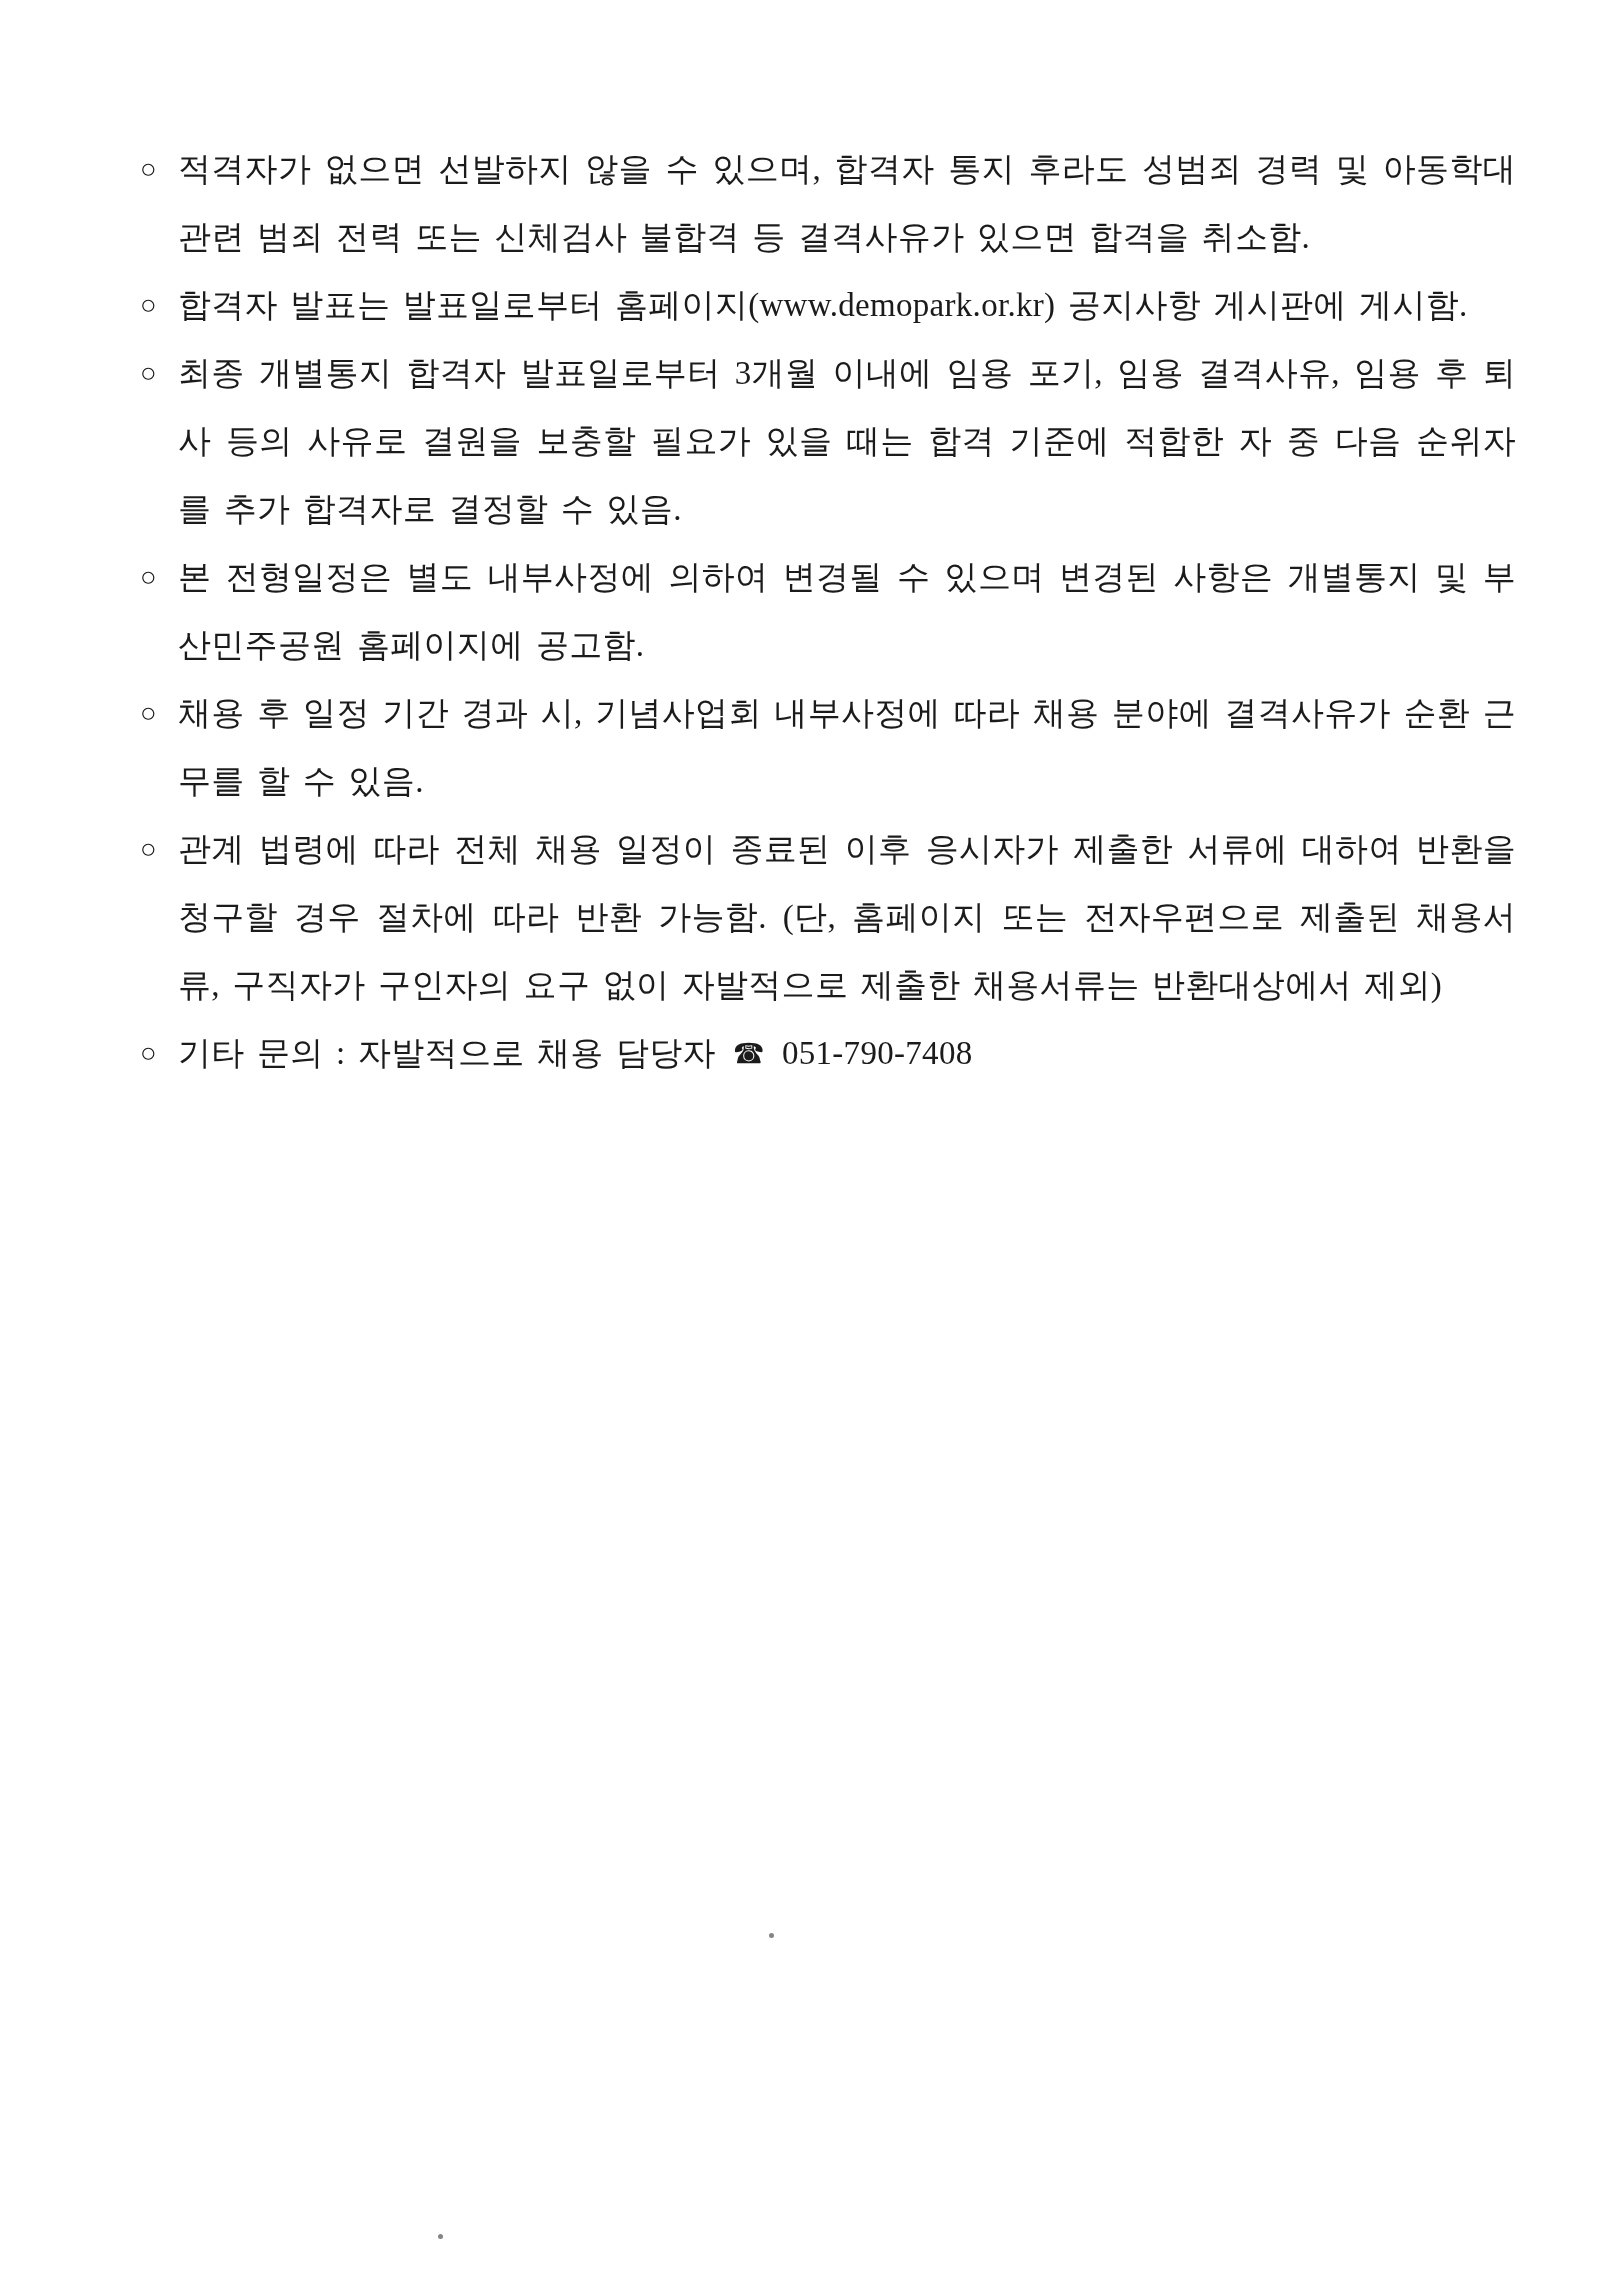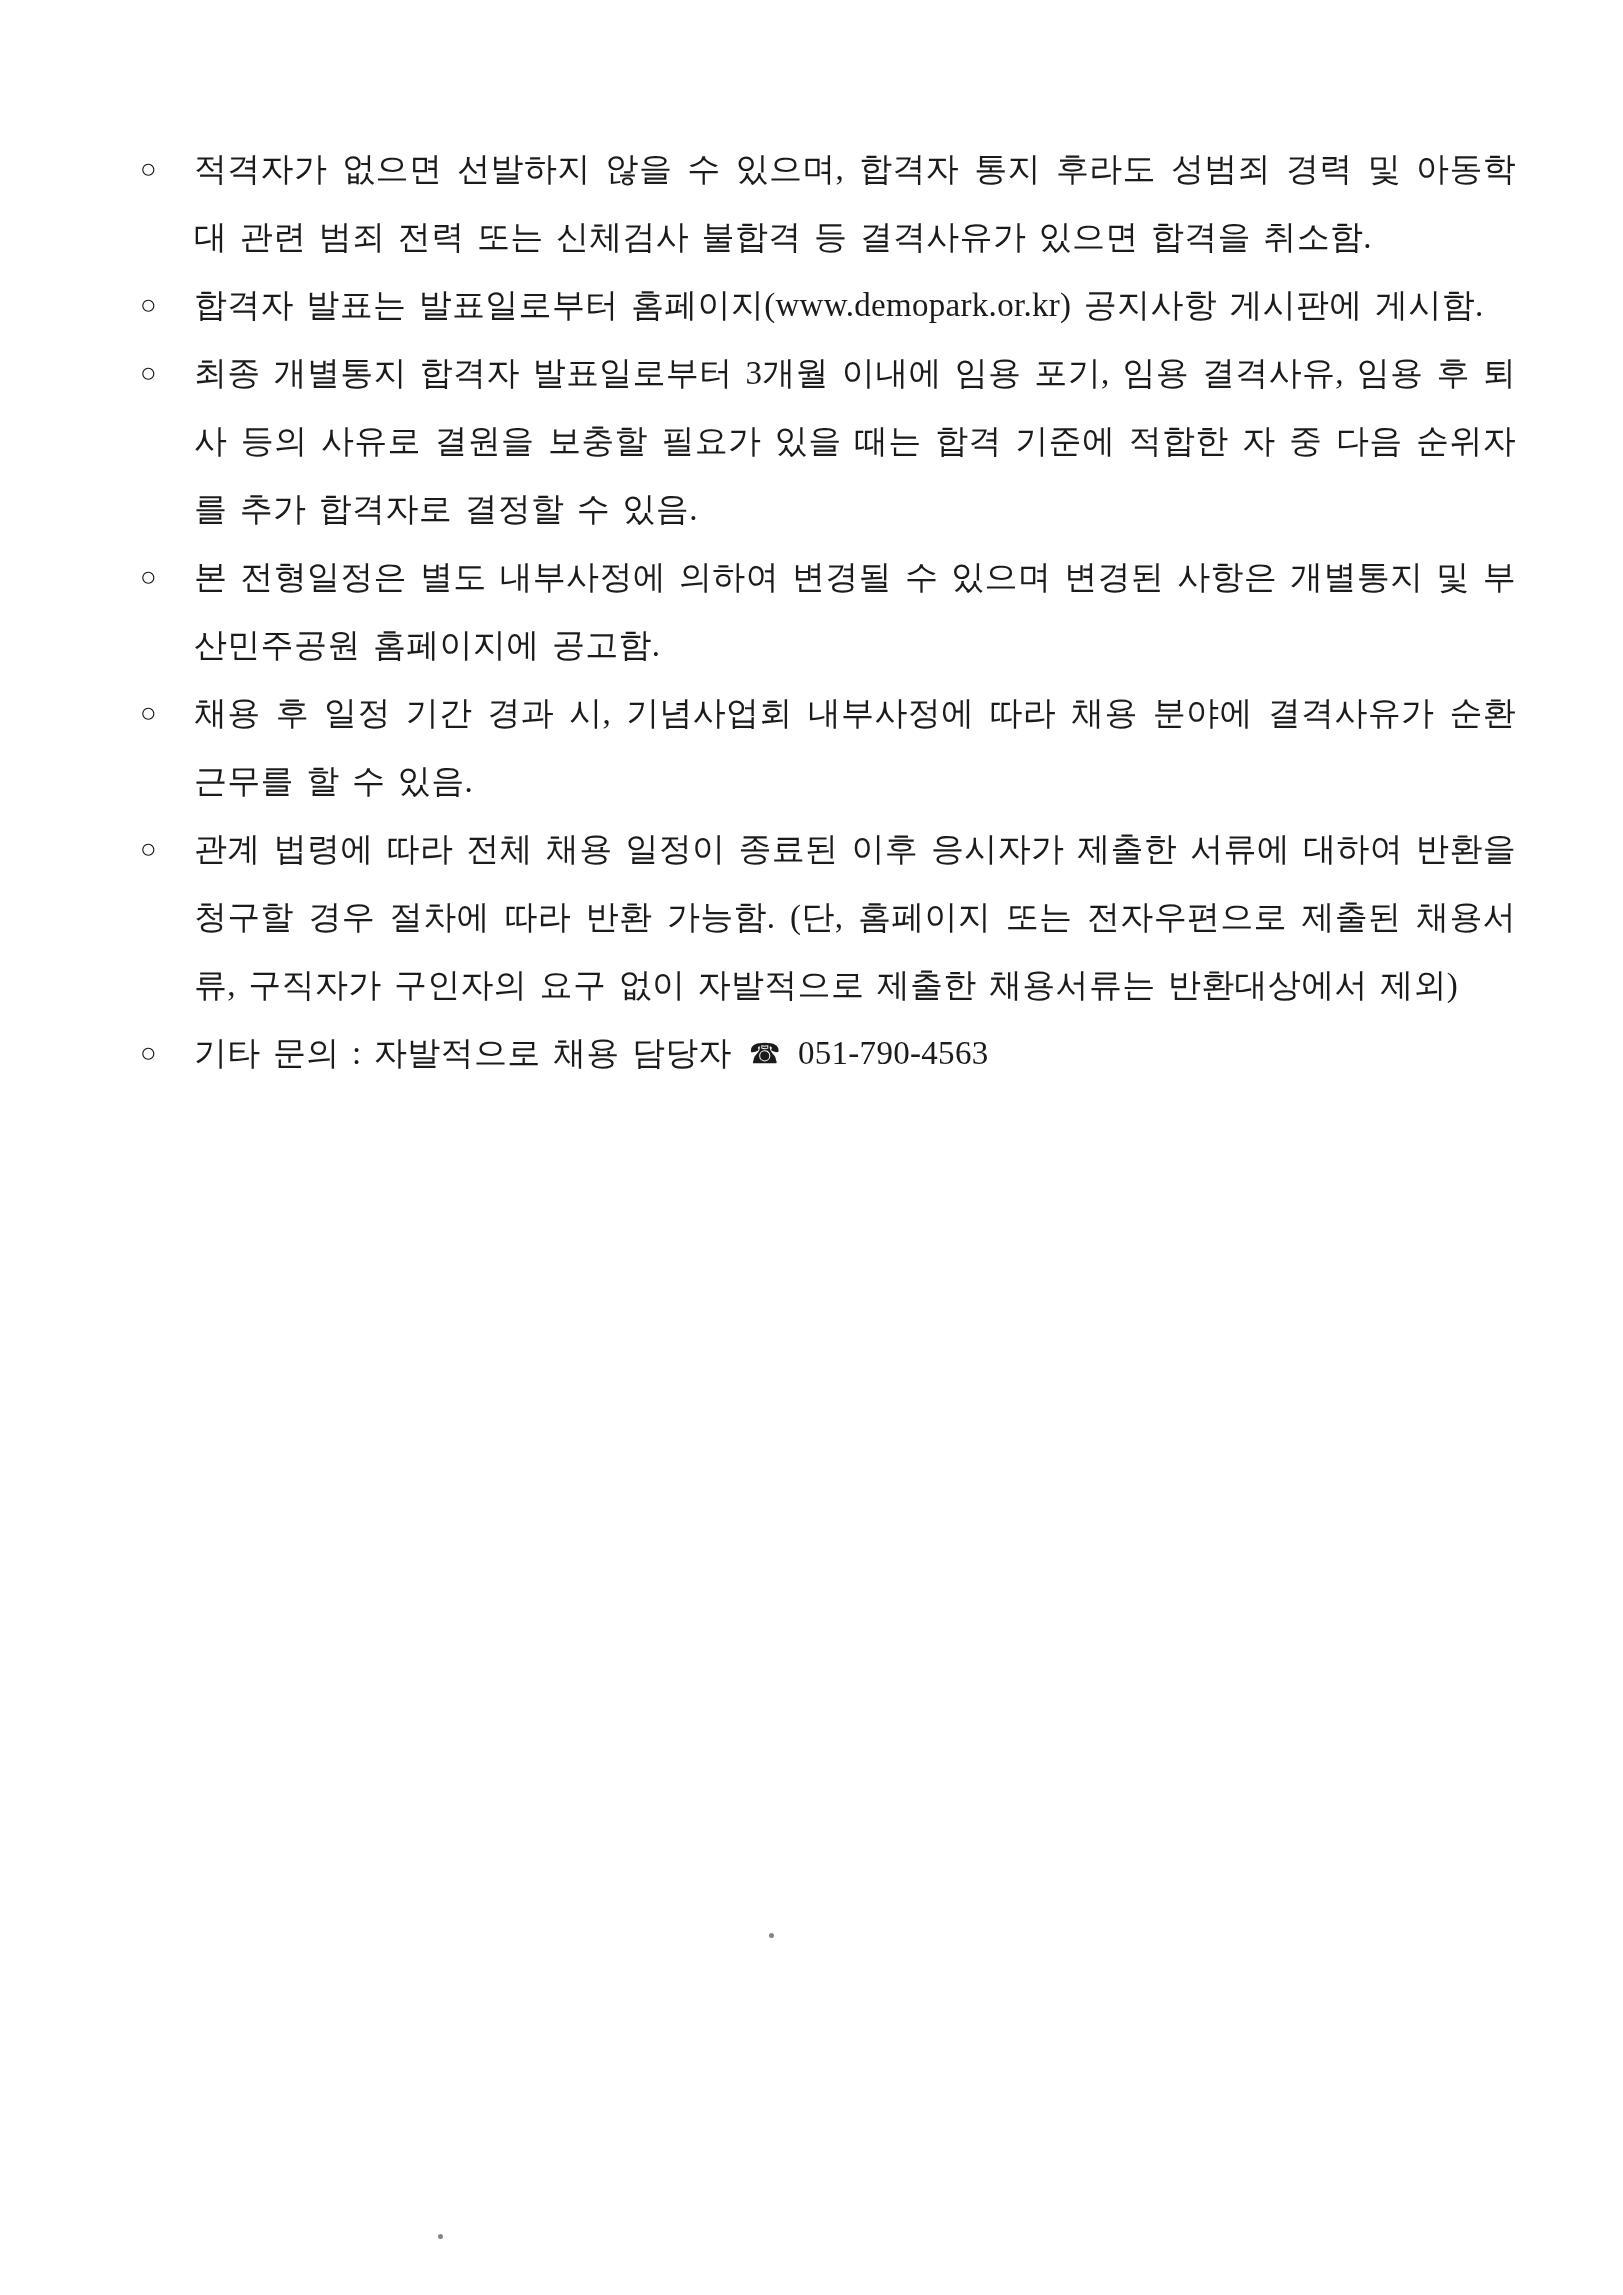--- a/index.html
+++ b/index.html
@@ -32,21 +32,20 @@
     color: #141414;
   }
   .btext {
     flex: 1;
     font-size: 33px;
     line-height: 68px;
     text-align: justify;
     letter-spacing: 0.3px;
     word-spacing: 3.9px;
     color: #1b1b1b;
-    margin-left: 16px;
   }
   .phone-icon {
     display: inline-block;
     margin: 0 3.9px;
   }
   .speck {
     position: absolute;
     width: 5.2px;
     height: 5.2px;
     border-radius: 50%;
@@ -77,19 +76,19 @@
     <div class="bullet-item">
       <span class="marker">○</span>
       <div class="btext">채용 후 일정 기간 경과 시, 기념사업회 내부사정에 따라 채용 분야에 결격사유가 순환 근무를 할 수 있음.</div>
     </div>
     <div class="bullet-item">
       <span class="marker">○</span>
       <div class="btext">관계 법령에 따라 전체 채용 일정이 종료된 이후 응시자가 제출한 서류에 대하여 반환을 청구할 경우 절차에 따라 반환 가능함. (단, 홈페이지 또는 전자우편으로 제출된 채용서류, 구직자가 구인자의 요구 없이 자발적으로 제출한 채용서류는 반환대상에서 제외)</div>
     </div>
     <div class="bullet-item">
       <span class="marker">○</span>
-      <div class="btext"><span>기타 문의 : 자발적으로 채용 담당자</span> <span class="phone-icon">☎</span> <span>051-790-4563</span></div>
+      <div class="btext"><span>기타 문의 : 자발적으로 채용 담당자</span> <span class="phone-icon">☎</span> <span>051-790-7408</span></div>
     </div>
   </div>
 
 <div class="speck" style="left: 769px; top: 1933px;"></div>
 <div class="speck" style="left: 438px; top: 2234px;"></div>
 
 
 </body></html>

